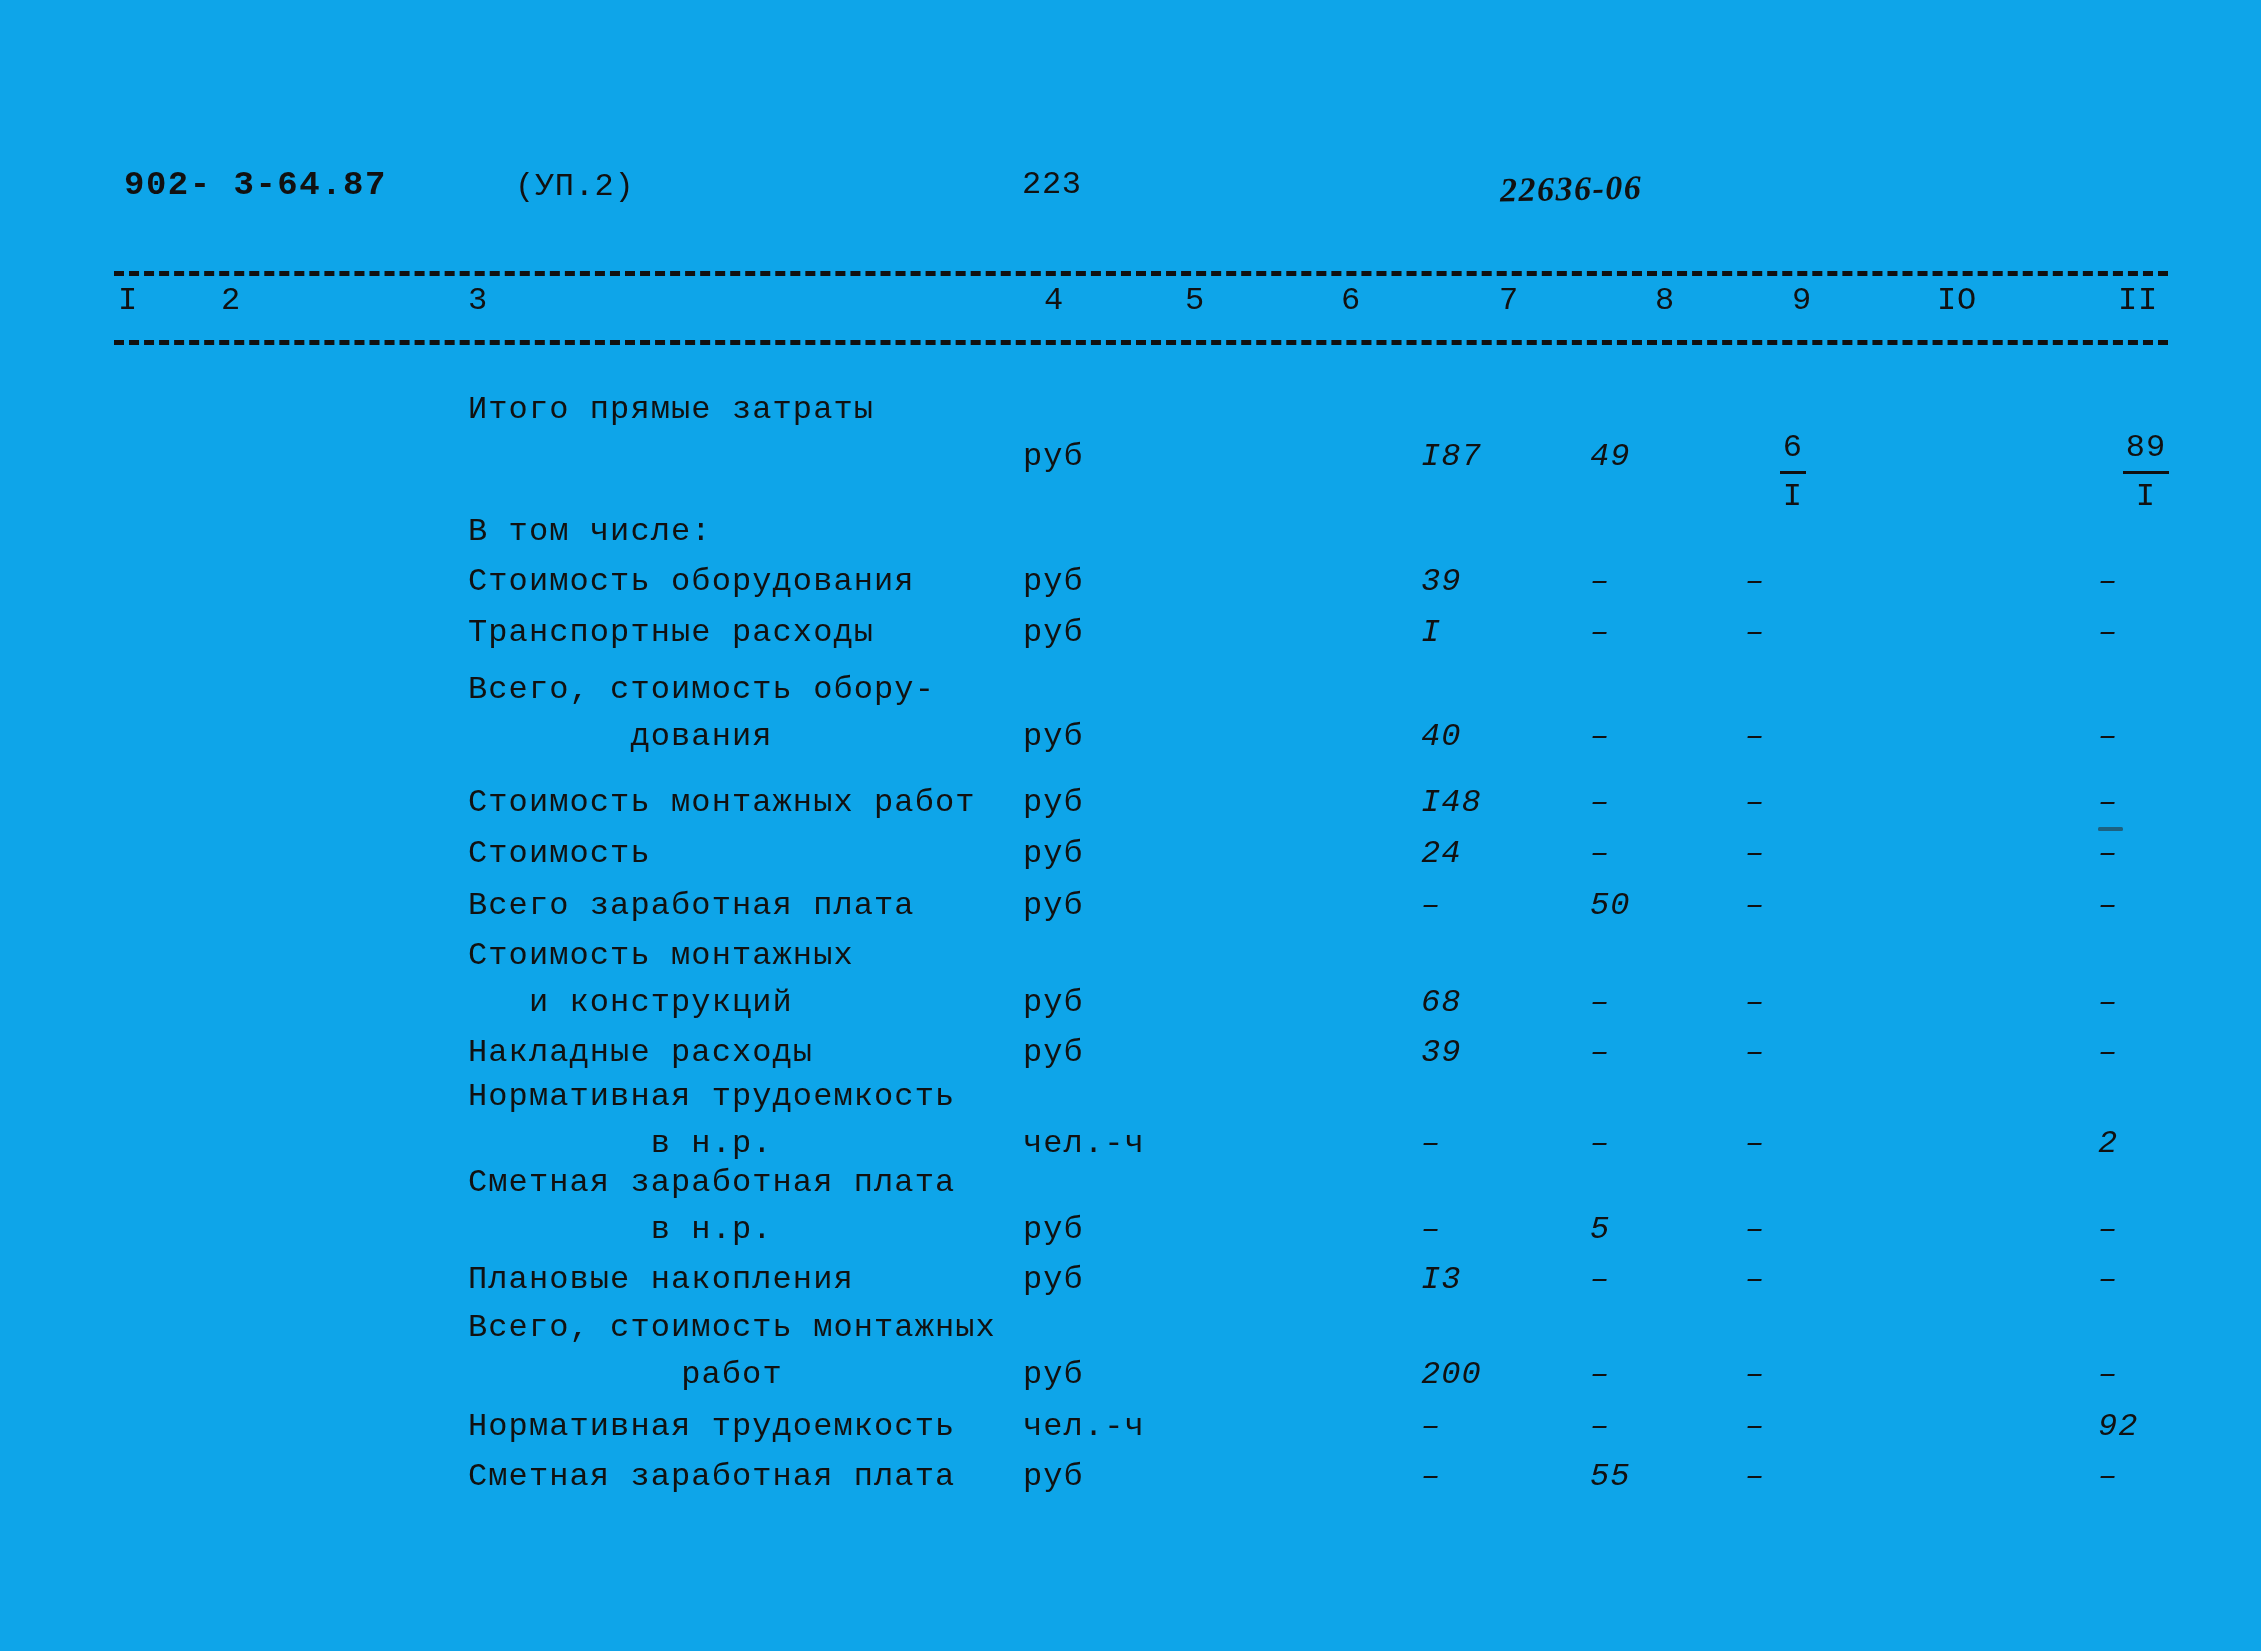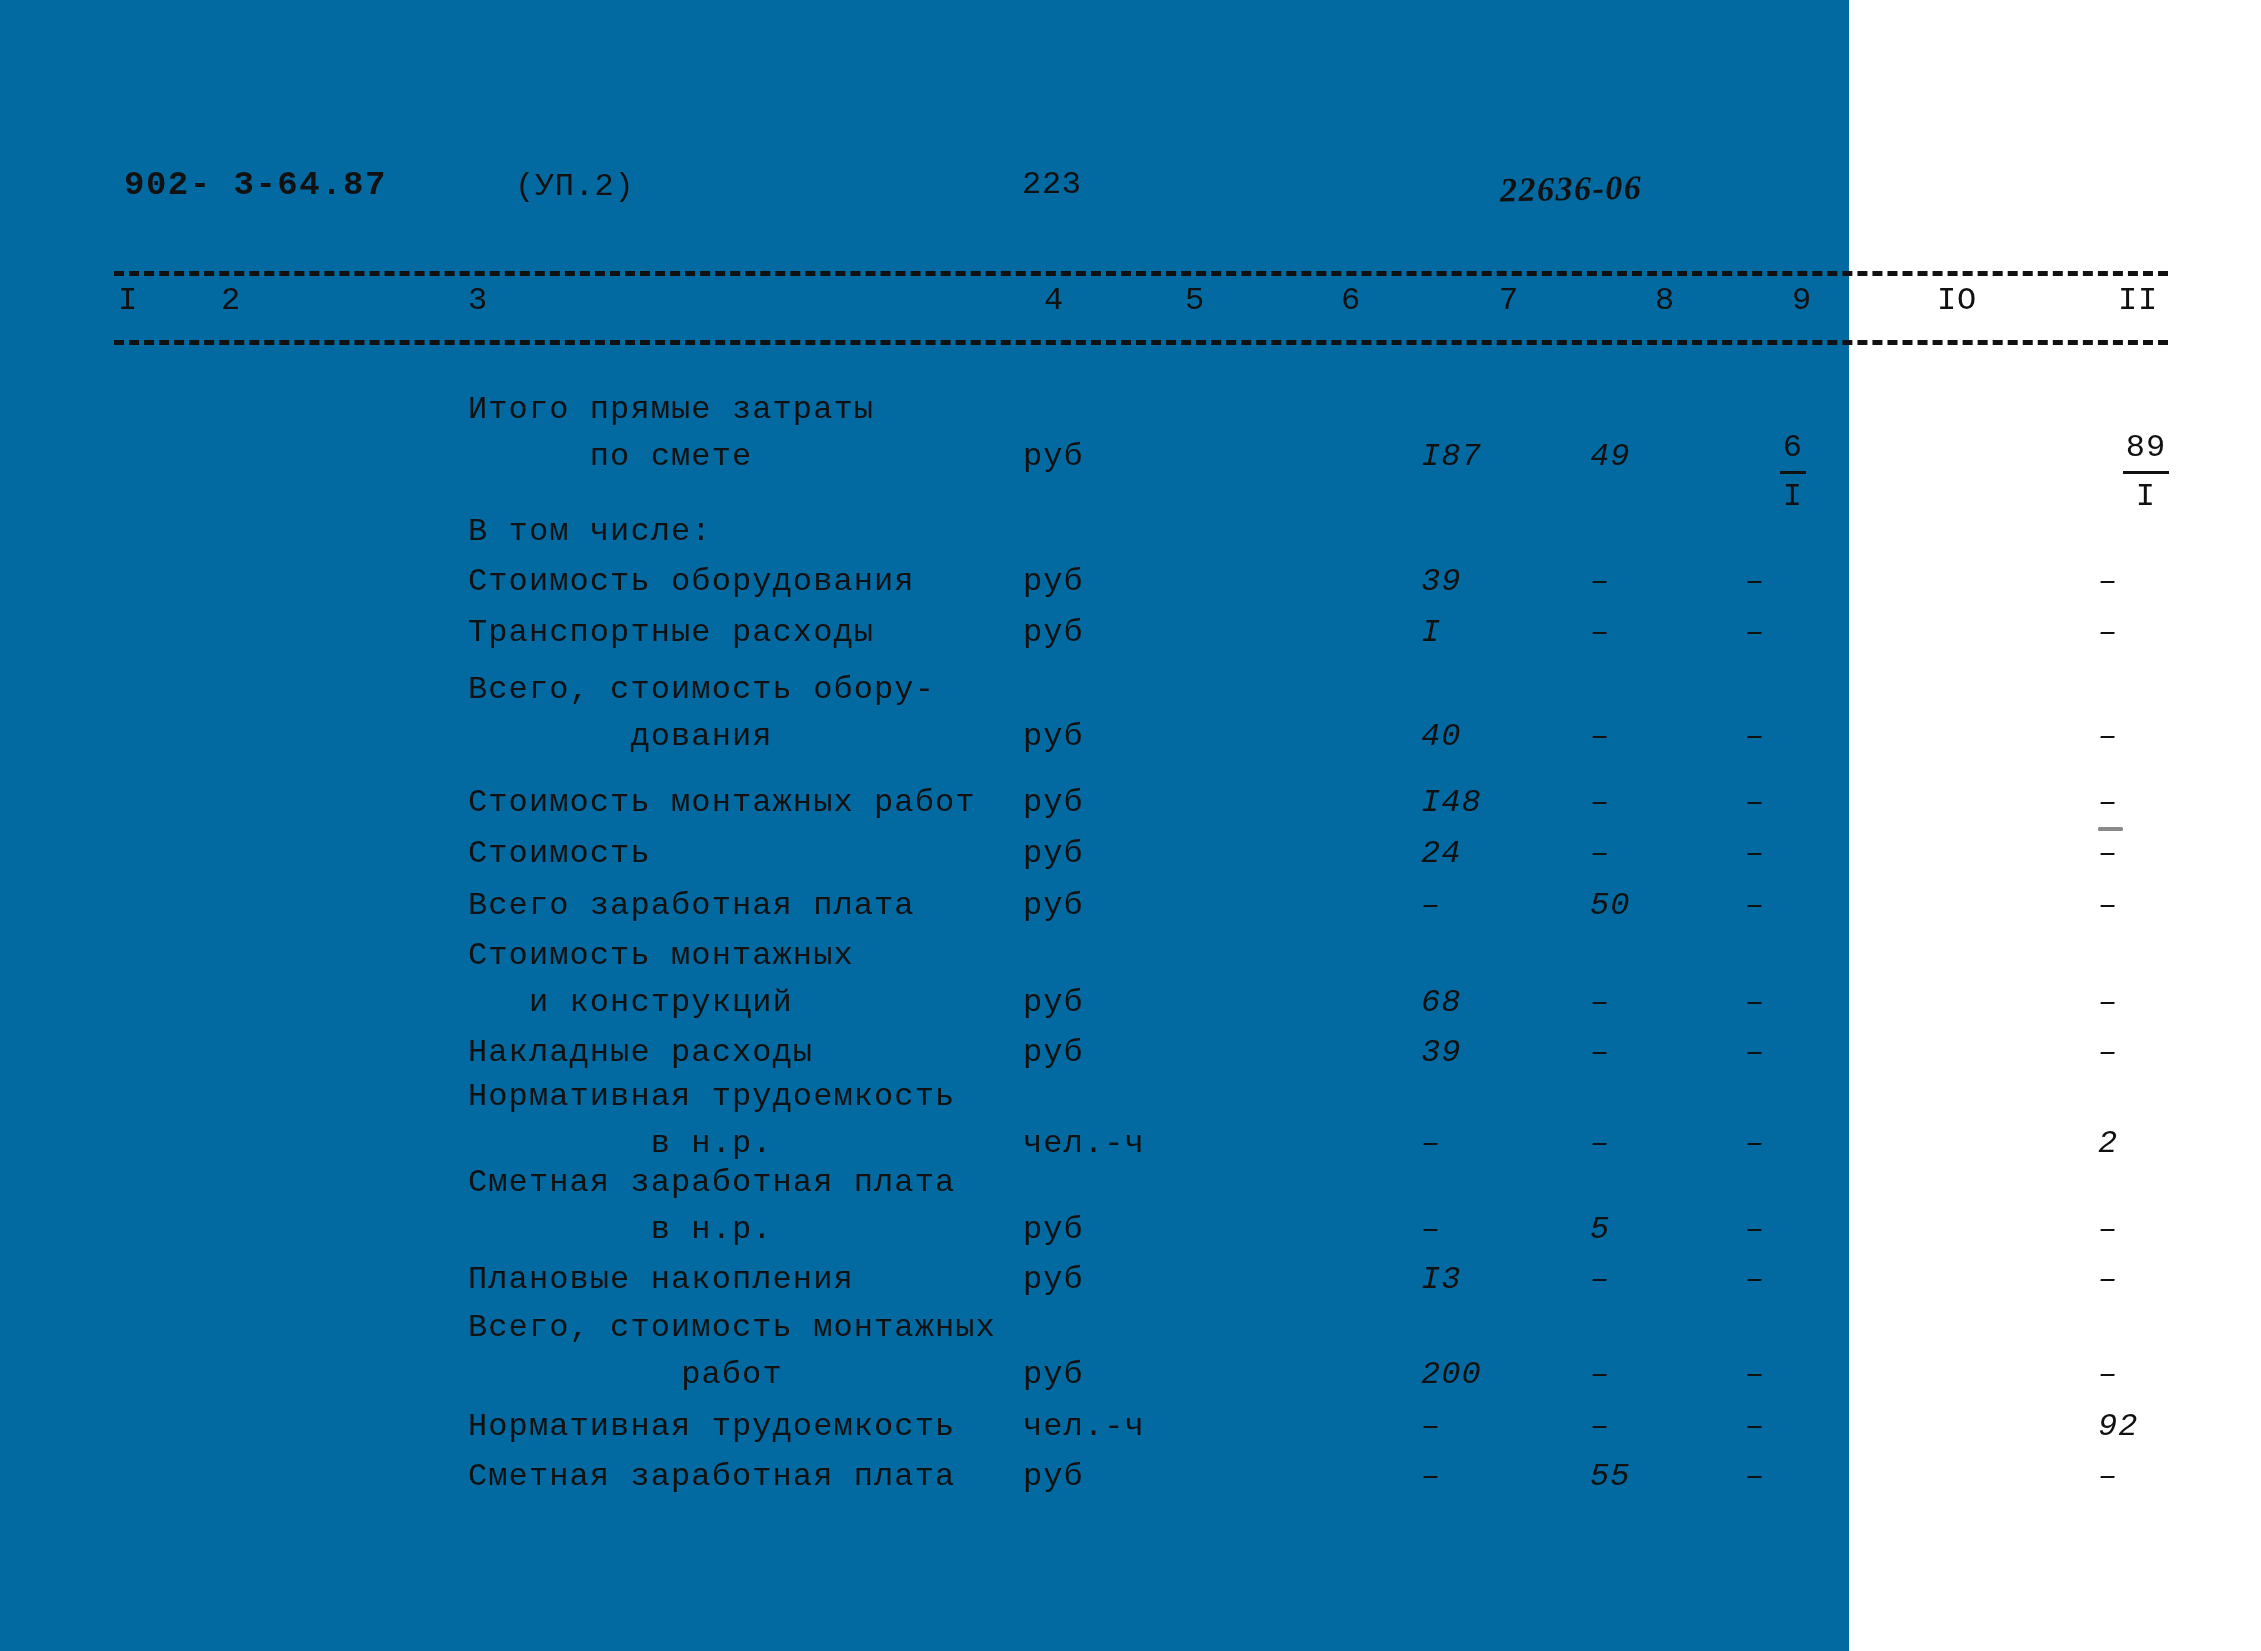--- a/index.html
+++ b/index.html
@@ -12,23 +12,23 @@
     height: 1652px;
     font-family: "Liberation Mono", "DejaVu Sans Mono", monospace;
     color: #111111;
     position: relative;
     overflow: hidden;
   }
 
   .page {
     position: absolute;
     left: 0; top: 0;
-    width: 1849px;
+    width: 2261px;
     height: 1652px;
-    background: #0369a1;
+    background: #0ea5e9;
   }
 
   
   .hdr {
     position: absolute;
     top: 166px;
     left: 0;
     width: 2261px;
     height: 52px;
   }
@@ -188,21 +188,20 @@
     <div class="colnum" style="left:1792px">9</div>
     <div class="colnum" style="left:1937px">IO</div>
     <div class="colnum" style="left:2118px">II</div>
   </div>
 
   <div class="tbody">
 
     <div class="row" style="top:386px">
       <div class="cell c-name">
         <span class="l1">Итого прямые затраты</span>
-        <span class="l2">по смете</span>
       </div>
       <div class="cell c-unit" style="top:47px">руб</div>
       <div class="cell c-num c7" style="top:47px">I87</div>
       <div class="cell c-num c8" style="top:47px">49</div>
       <div class="cell c9" style="top:40px; text-align:center;">
         <span class="frac">
           <span class="num">6</span>
           <span class="den">I</span>
         </span>
       </div>

